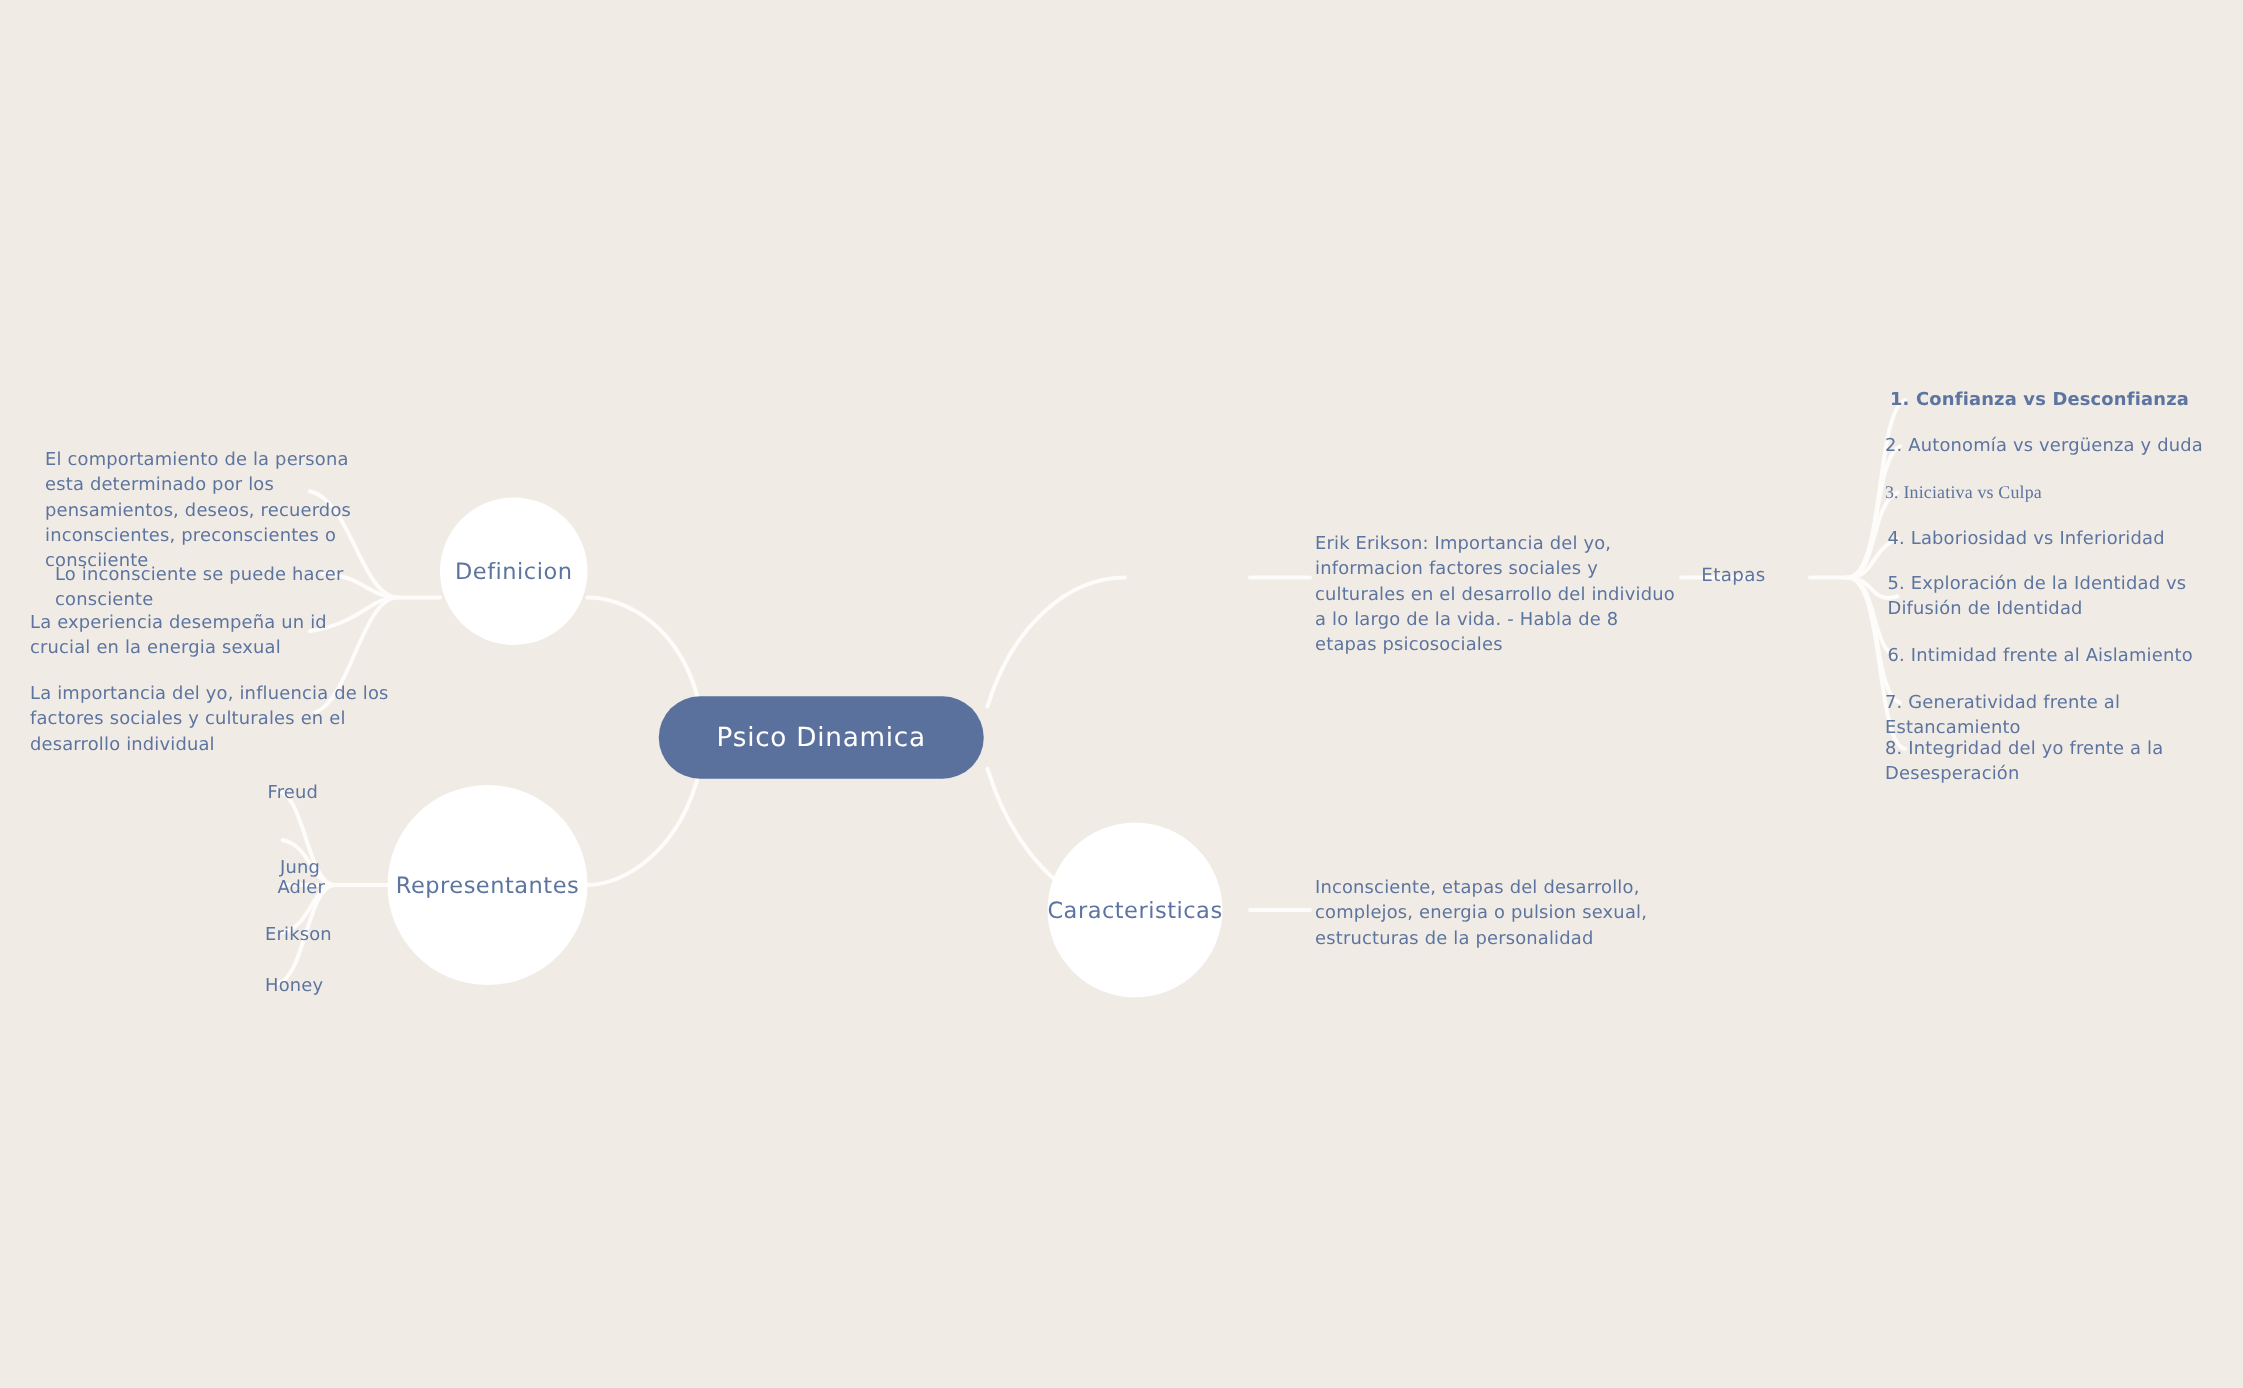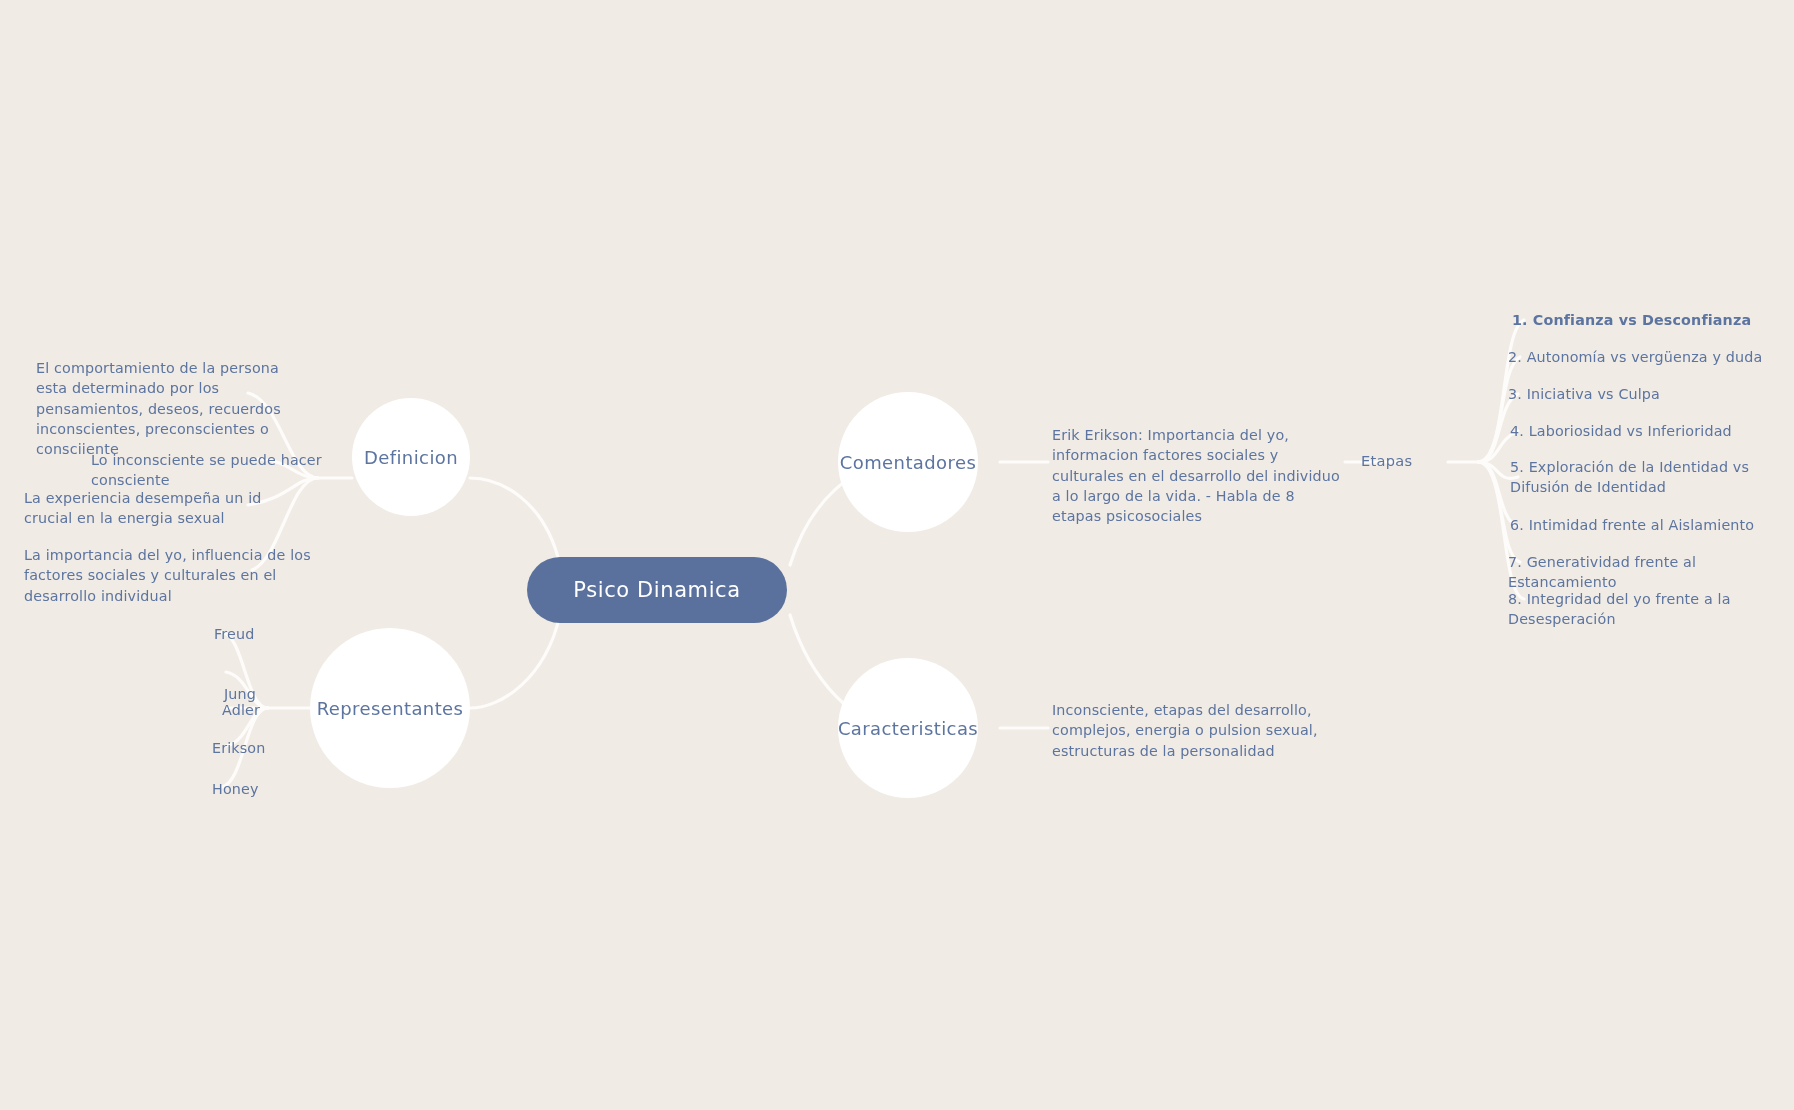--- a/index.html
+++ b/index.html
@@ -122,46 +122,43 @@
   </div>
 
   <div class="node circle-node" style="left:352px; top:398px; width:118px; height:118px; font-size:18px;">
     <span>Definicion</span>
   </div>
 
   <div class="node circle-node" style="left:310px; top:628px; width:160px; height:160px; font-size:18px;">
     <span>Representantes</span>
   </div>
 
-  <div class="node circle-node" style="left:838px; top:392px; width:140px; height:140px; font-size:18px;">
-    <span>Comentadores</span>
-  </div>
 
   <div class="node circle-node" style="left:838px; top:658px; width:140px; height:140px; font-size:18px;">
     <span>Caracteristicas</span>
   </div>
 
   <div class="leaf leaf-l" style="left:36px; top:358px; width:262px;">El comportamiento de la persona esta determinado por los pensamientos, deseos, recuerdos inconscientes, preconscientes o consciiente</div>
-  <div class="leaf leaf-l" style="left:44px; top:450px; width:250px;margin-left:47px;">Lo inconsciente se puede hacer consciente</div>
+  <div class="leaf leaf-l" style="left:44px; top:450px; width:250px;">Lo inconsciente se puede hacer consciente</div>
   <div class="leaf leaf-l" style="left:24px; top:488px; width:272px;">La experiencia desempeña un id crucial en la energia sexual</div>
   <div class="leaf leaf-l" style="left:24px; top:545px; width:288px;">La importancia del yo, influencia de los factores sociales y culturales en el desarrollo individual</div>
 
   <div class="leaf leaf-l" style="left:214px; top:624px; width:110px;">Freud</div>
   <div class="leaf leaf-l" style="left:224px; top:664px; width:110px;margin-top:20px;">Jung</div>
   <div class="leaf leaf-l" style="left:222px; top:700px; width:110px;">Adler</div>
   <div class="leaf leaf-l" style="left:212px; top:738px; width:110px;">Erikson</div>
   <div class="leaf leaf-l" style="left:212px; top:779px; width:110px;">Honey</div>
 
   <div class="leaf leaf-r" style="left:1052px; top:425px; width:292px;">Erik Erikson: Importancia del yo, informacion factores sociales y culturales en el desarrollo del individuo a lo largo de la vida. - Habla de 8 etapas psicosociales</div>
 
   <div class="label-mid" style="left:1361px; top:452px;">Etapas</div>
 
   <div class="leaf leaf-r" style="left:1512px; top:310px; width:278px;font-weight:bold;">1. Confianza vs Desconfianza</div>
   <div class="leaf leaf-r" style="left:1508px; top:347px; width:282px;">2. Autonomía vs vergüenza y duda</div>
-  <div class="leaf leaf-r" style="left:1508px; top:384px; width:278px;">3. Iniciativa vs Culpa</div>
+  <div class="leaf leaf-r" style="left:1508px; top:384px; width:278px;font-family:Liberation Serif, serif;">3. Iniciativa vs Culpa</div>
   <div class="leaf leaf-r" style="left:1510px; top:421px; width:278px;">4. Laboriosidad vs Inferioridad</div>
   <div class="leaf leaf-r" style="left:1510px; top:457px; width:280px;">5. Exploración de la Identidad vs Difusión de Identidad</div>
   <div class="leaf leaf-r" style="left:1510px; top:515px; width:278px;">6. Intimidad frente al Aislamiento</div>
   <div class="leaf leaf-r" style="left:1508px; top:552px; width:280px;">7. Generatividad frente al Estancamiento</div>
   <div class="leaf leaf-r" style="left:1508px; top:589px; width:284px;">8. Integridad del yo frente a la Desesperación</div>
 
   <div class="leaf leaf-r" style="left:1052px; top:700px; width:280px;">Inconsciente, etapas del desarrollo, complejos, energia o pulsion sexual, estructuras de la personalidad</div>
 
 </div>
 

